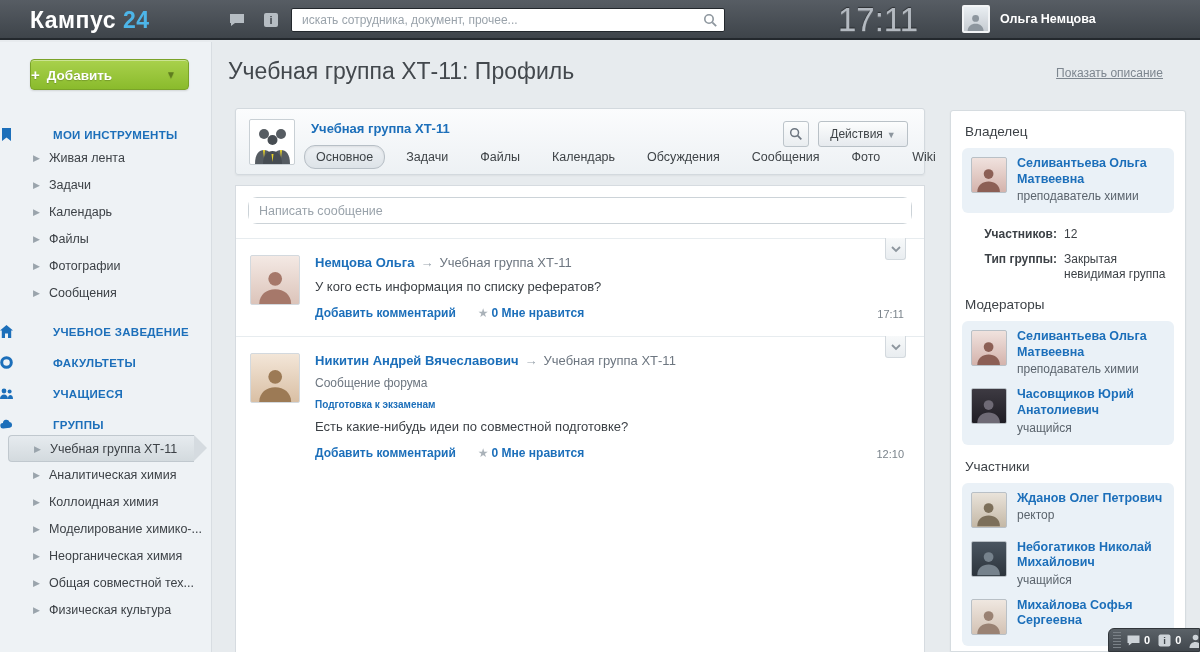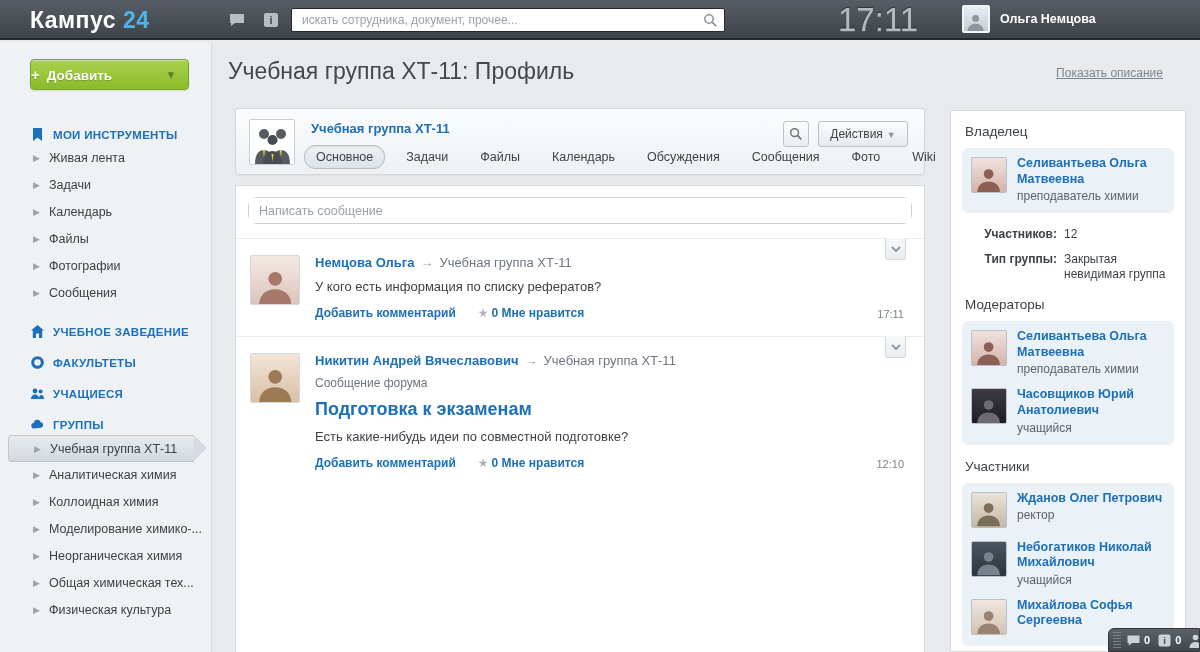--- a/index.html
+++ b/index.html
@@ -58,22 +58,22 @@
     border:1px solid #7aa329; border-radius:4px;
     box-shadow:inset 0 1px 0 rgba(255,255,255,0.4), 0 1px 2px rgba(0,0,0,0.12);
     color:#fff; font-weight:bold; font-size:13.5px; line-height:29px;
     cursor:pointer; text-shadow:0 1px 1px rgba(0,0,0,0.2);
   }
   .add-btn .plus { margin-right:7px; font-size:15px;}
   .add-btn .dd { position:absolute; right:12px; top:0; color:#5f7d1e; font-size:10px;}
   .nav { position:absolute; left:0; top:68px; width:212px;}
   .nav-section { margin-top:18px; }
   .nav-head {
-    display:flex; align-items:center; padding-left:31px;
-    font-size:11.5px; font-weight:bold; color:#1c6fba; letter-spacing:0.3px; cursor:pointer;
+    display:flex; align-items:center; 
+    font-size:11.5px; font-weight:bold; color:#1c6fba; letter-spacing:0.3px; cursor:pointer;gap:31px;
   }
   .nav-head .nico { width:13px; height:13px; margin-right:9px; color:#1c6fba; flex:0 0 13px;}
   .nav-head .nico svg { width:13px; height:13px; display:block;}
   .nav ul { list-style:none; margin-top:4px;}
   .nav li {
     position:relative; height:27px; line-height:27px; padding-left:49px;
     font-size:12.5px; color:#3c4146; cursor:pointer;
   }
   .nav li .caret { position:absolute; left:33px; top:0; color:#9aa4ac; font-size:9px;}
   .nav li.selected {
@@ -147,21 +147,21 @@
     display:flex; align-items:center; justify-content:center; cursor:pointer;
   }
   .post-menu svg { width:10px; height:10px; }
   .post { position:relative; padding:14px 20px 16px 79px; }
   .post .pavatar { position:absolute; left:14px; top:16px; width:50px; height:50px; border:1px solid #d3d9de; border-radius:2px;}
   .post-head { font-size:13px; margin-top:2px;}
   .post-author { color:#1c6fba; font-weight:bold; cursor:pointer;}
   .post-arrow { color:#9aa4ac; margin:0 6px;}
   .post-target { color:#6d7680; cursor:pointer;}
   .post-kind { font-size:12px; color:#6d7680; margin-top:8px;}
-  .post-title { font-size:18px; font-weight:bold; color:#1c6fba; margin-top:9px; cursor:pointer;}
+  .post-title { font-size:10px; font-weight:bold; color:#1c6fba; margin-top:9px; cursor:pointer;}
   .post-body { font-size:13px; color:#3c4146; margin-top:9px;}
   .post-foot { margin-top:12px; font-size:12px; display:flex; align-items:center;}
   .link-strong { color:#1c6fba; font-weight:bold; cursor:pointer;}
   .like-group { margin-left:22px; display:flex; align-items:center; cursor:pointer;}
   .like-star { color:#aab2b9; margin-right:3px; font-size:12px;}
   .post-time { position:absolute; right:20px; bottom:16px; font-size:11px; color:#7b848c;}
   
   .rpanel {
     position:absolute; left:950px; top:110px; width:236px; height:542px;
     background:#fff; border:1px solid #d6dce0; border-radius:3px 3px 0 0;
@@ -296,21 +296,21 @@
             </svg>
           </span>
         <span>ГРУППЫ</span>
       </div>
       <ul>
         <li class="selected"><span class="caret">▶</span><span>Учебная группа ХТ-11</span></li>
         <li><span class="caret">▶</span><span>Аналитическая химия</span></li>
         <li><span class="caret">▶</span><span>Коллоидная химия</span></li>
         <li><span class="caret">▶</span><span>Моделирование химико-...</span></li>
         <li><span class="caret">▶</span><span>Неорганическая химия</span></li>
-        <li><span class="caret">▶</span><span>Общая химическая тех...</span></li>
+        <li><span class="caret">▶</span><span>Общая совместной тех...</span></li>
         <li><span class="caret">▶</span><span>Физическая культура</span></li>
       </ul>
     </div>
   </div>
 </div>
 
 <div class="page-title">Учебная группа ХТ-11: Профиль</div>
 <a class="show-desc">Показать описание</a>
 
 <div class="group-card">

